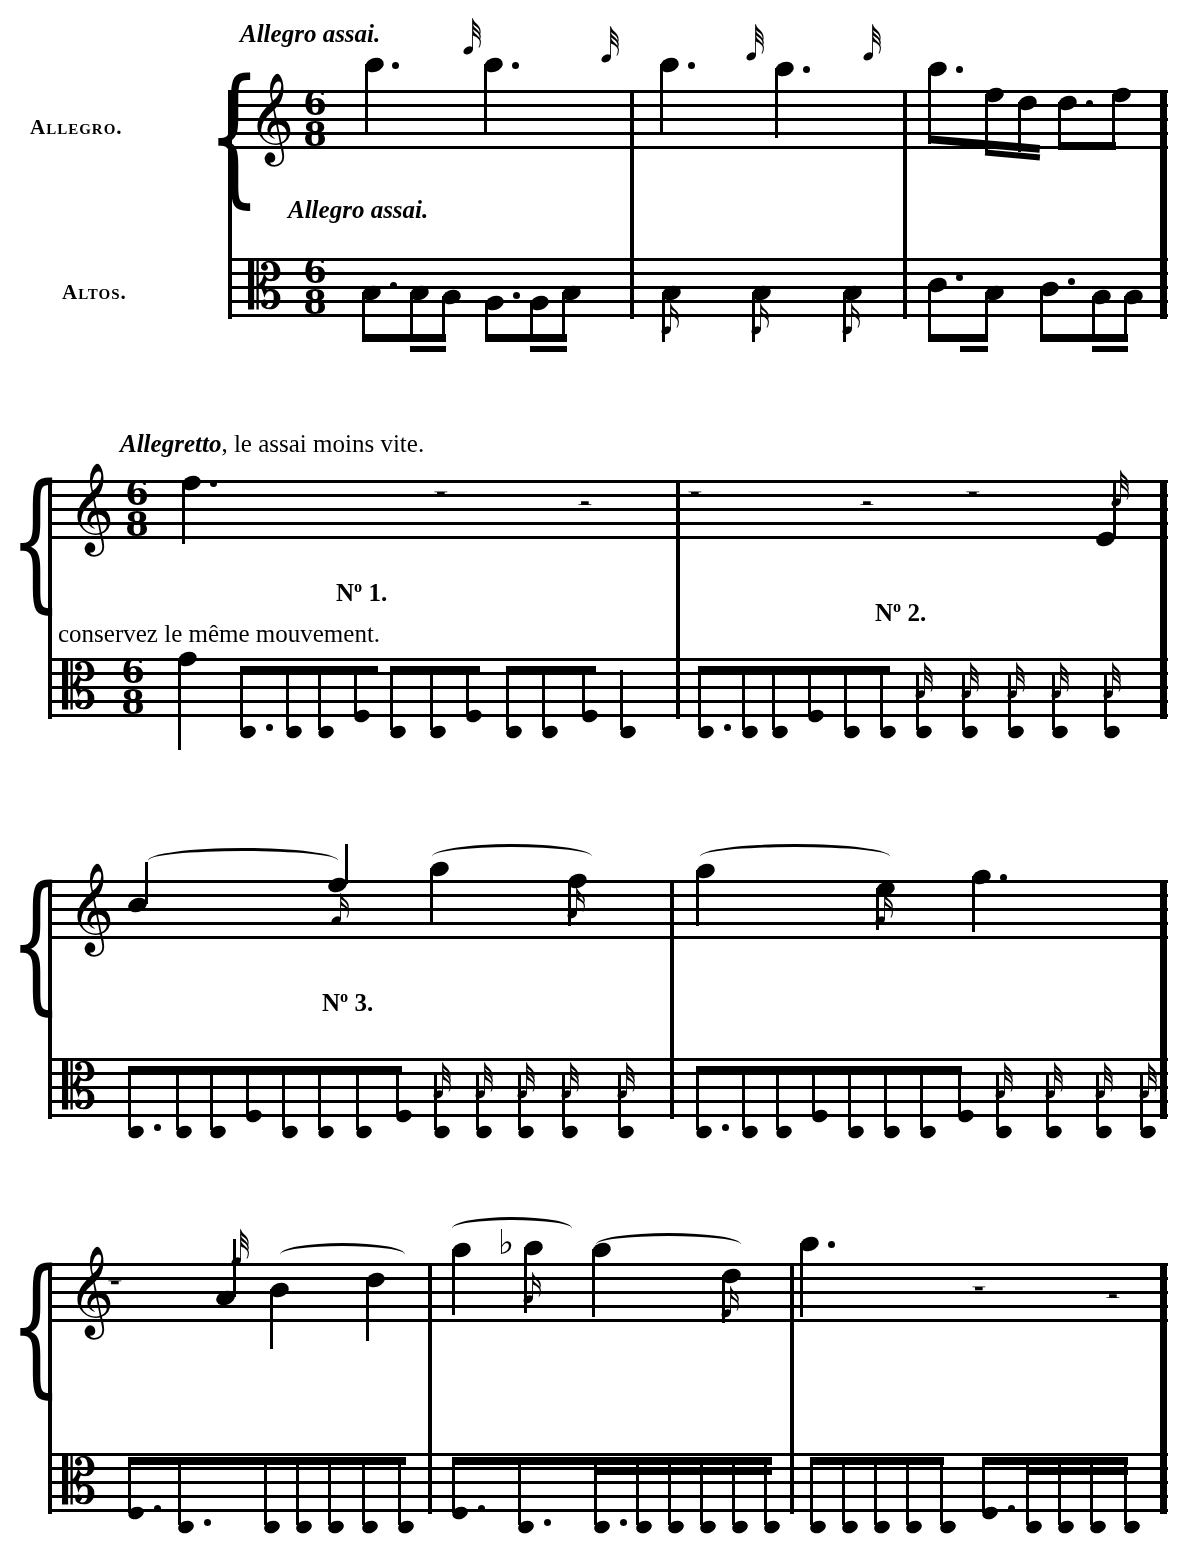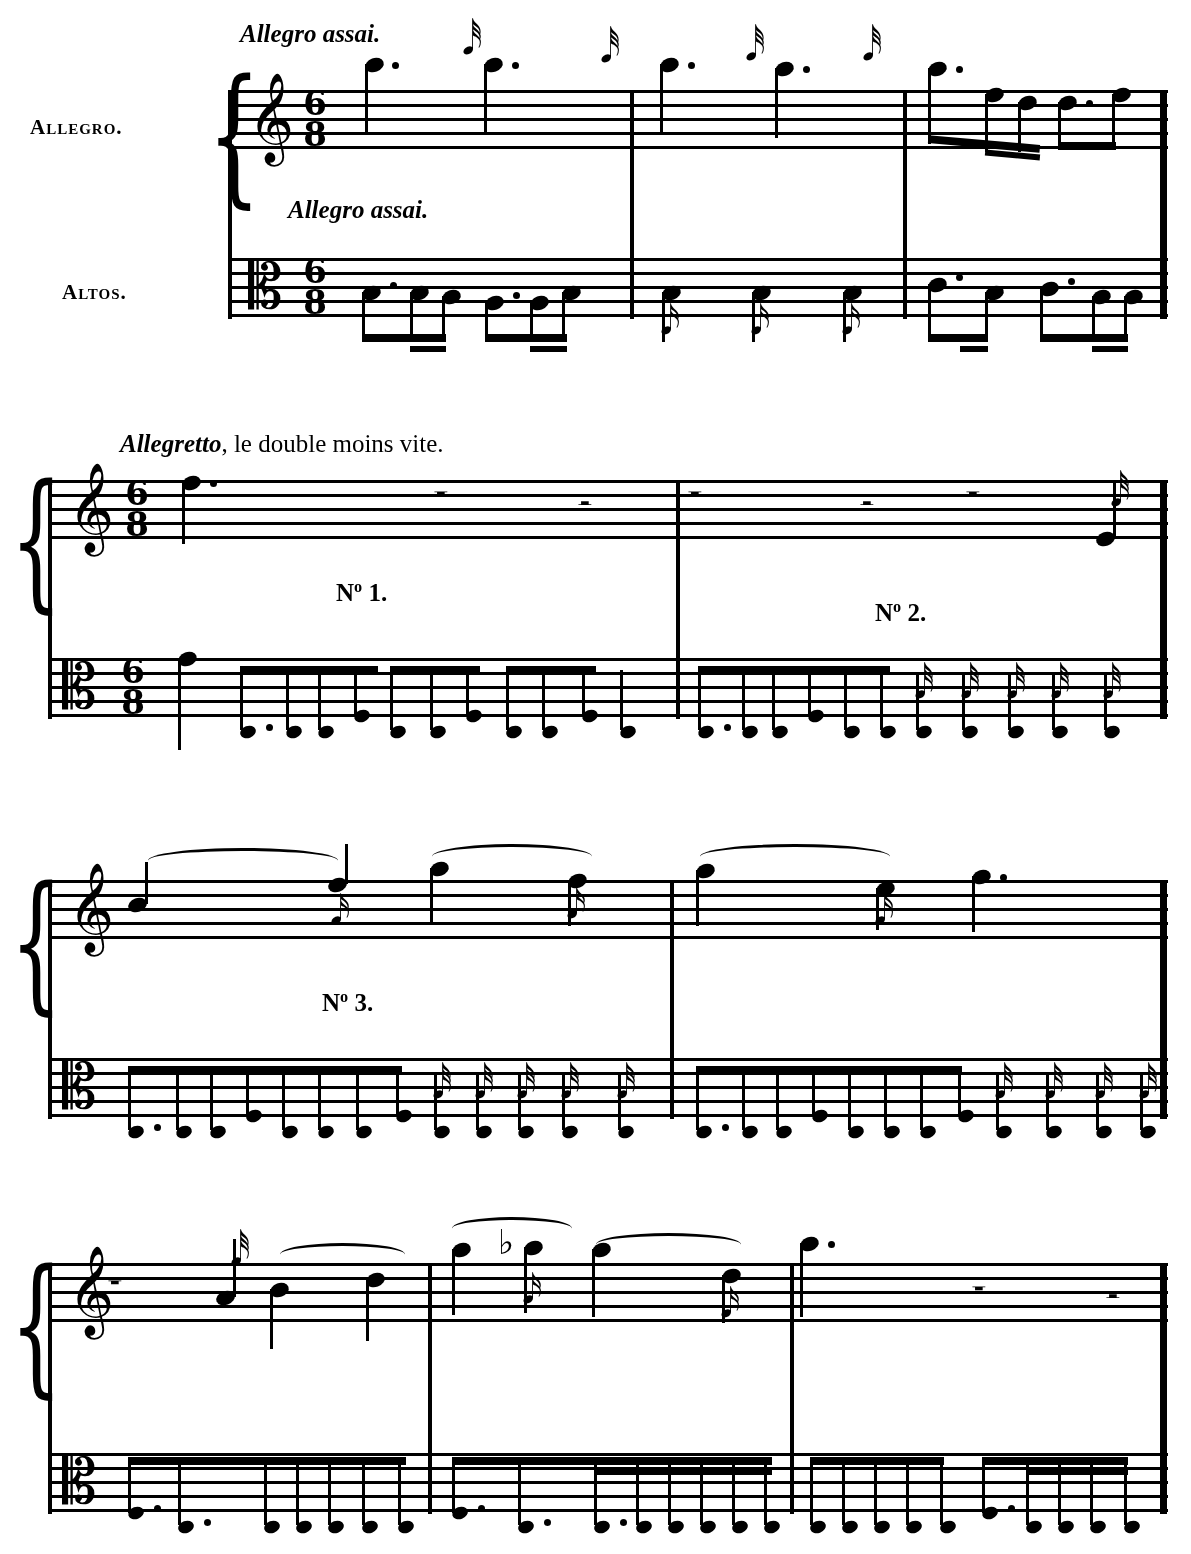--- a/index.html
+++ b/index.html
@@ -309,21 +309,21 @@
     <div class="stem" style="left:1124px; top:296px; height:46px;"></div>
     <div class="beam" style="left:1040px; top:334px; width:88px;"></div>
     <div class="beam thin" style="left:1092px; top:346px; width:36px;"></div>
   </div>
 
   <div class="system" style="left:0; top:420px; width:1191px; height:360px;">
 
     <div class="brace" style="left:10px; top:60px;">{</div>
 
     <div class="tempo" style="left:120px; top:10px;">
-      <span>Allegretto</span><span class="plain">, le double moins vite.</span>
+      <span>Allegretto</span><span class="plain">, le assai moins vite.</span>
     </div>
 
     <div class="staff-lines" style="left:48px; top:60px; width:1120px;">
       <i></i>
         <i></i>
         <i></i>
         <i></i>
         <i></i>
     </div>
     <div class="staff-lines" style="left:48px; top:238px; width:1120px;">
@@ -343,20 +343,21 @@
       <div>8</div>
     </div>
     <div class="glyph clef-alto" style="left:62px; top:236px;">𝄡</div>
     <div class="timesig" style="left:118px; top:236px;">
       <div>6</div>
       <div>8</div>
     </div>
 
     <div class="num-label" style="left:336px; top:158px;">N<sup>o</sup> 1.</div>
     <div class="num-label" style="left:875px; top:178px;">N<sup>o</sup> 2.</div>
+    <div class="caption" style="left:58px; top:200px;">conservez le même mouvement.</div>
 
     <div class="nh" style="left:182px; top:56px;"></div>
     <div class="dot" style="left:210px; top:60px;"></div>
     <div class="stem" style="left:182px; top:62px; height:62px;"></div>
     <div class="rest" style="left:434px; top:62px;">𝄻</div>
     <div class="rest" style="left:578px; top:68px;">𝄼</div>
 
     <div class="rest" style="left:688px; top:62px;">𝄻</div>
     <div class="rest" style="left:860px; top:68px;">𝄼</div>
     <div class="rest" style="left:966px; top:62px;">𝄻</div>

